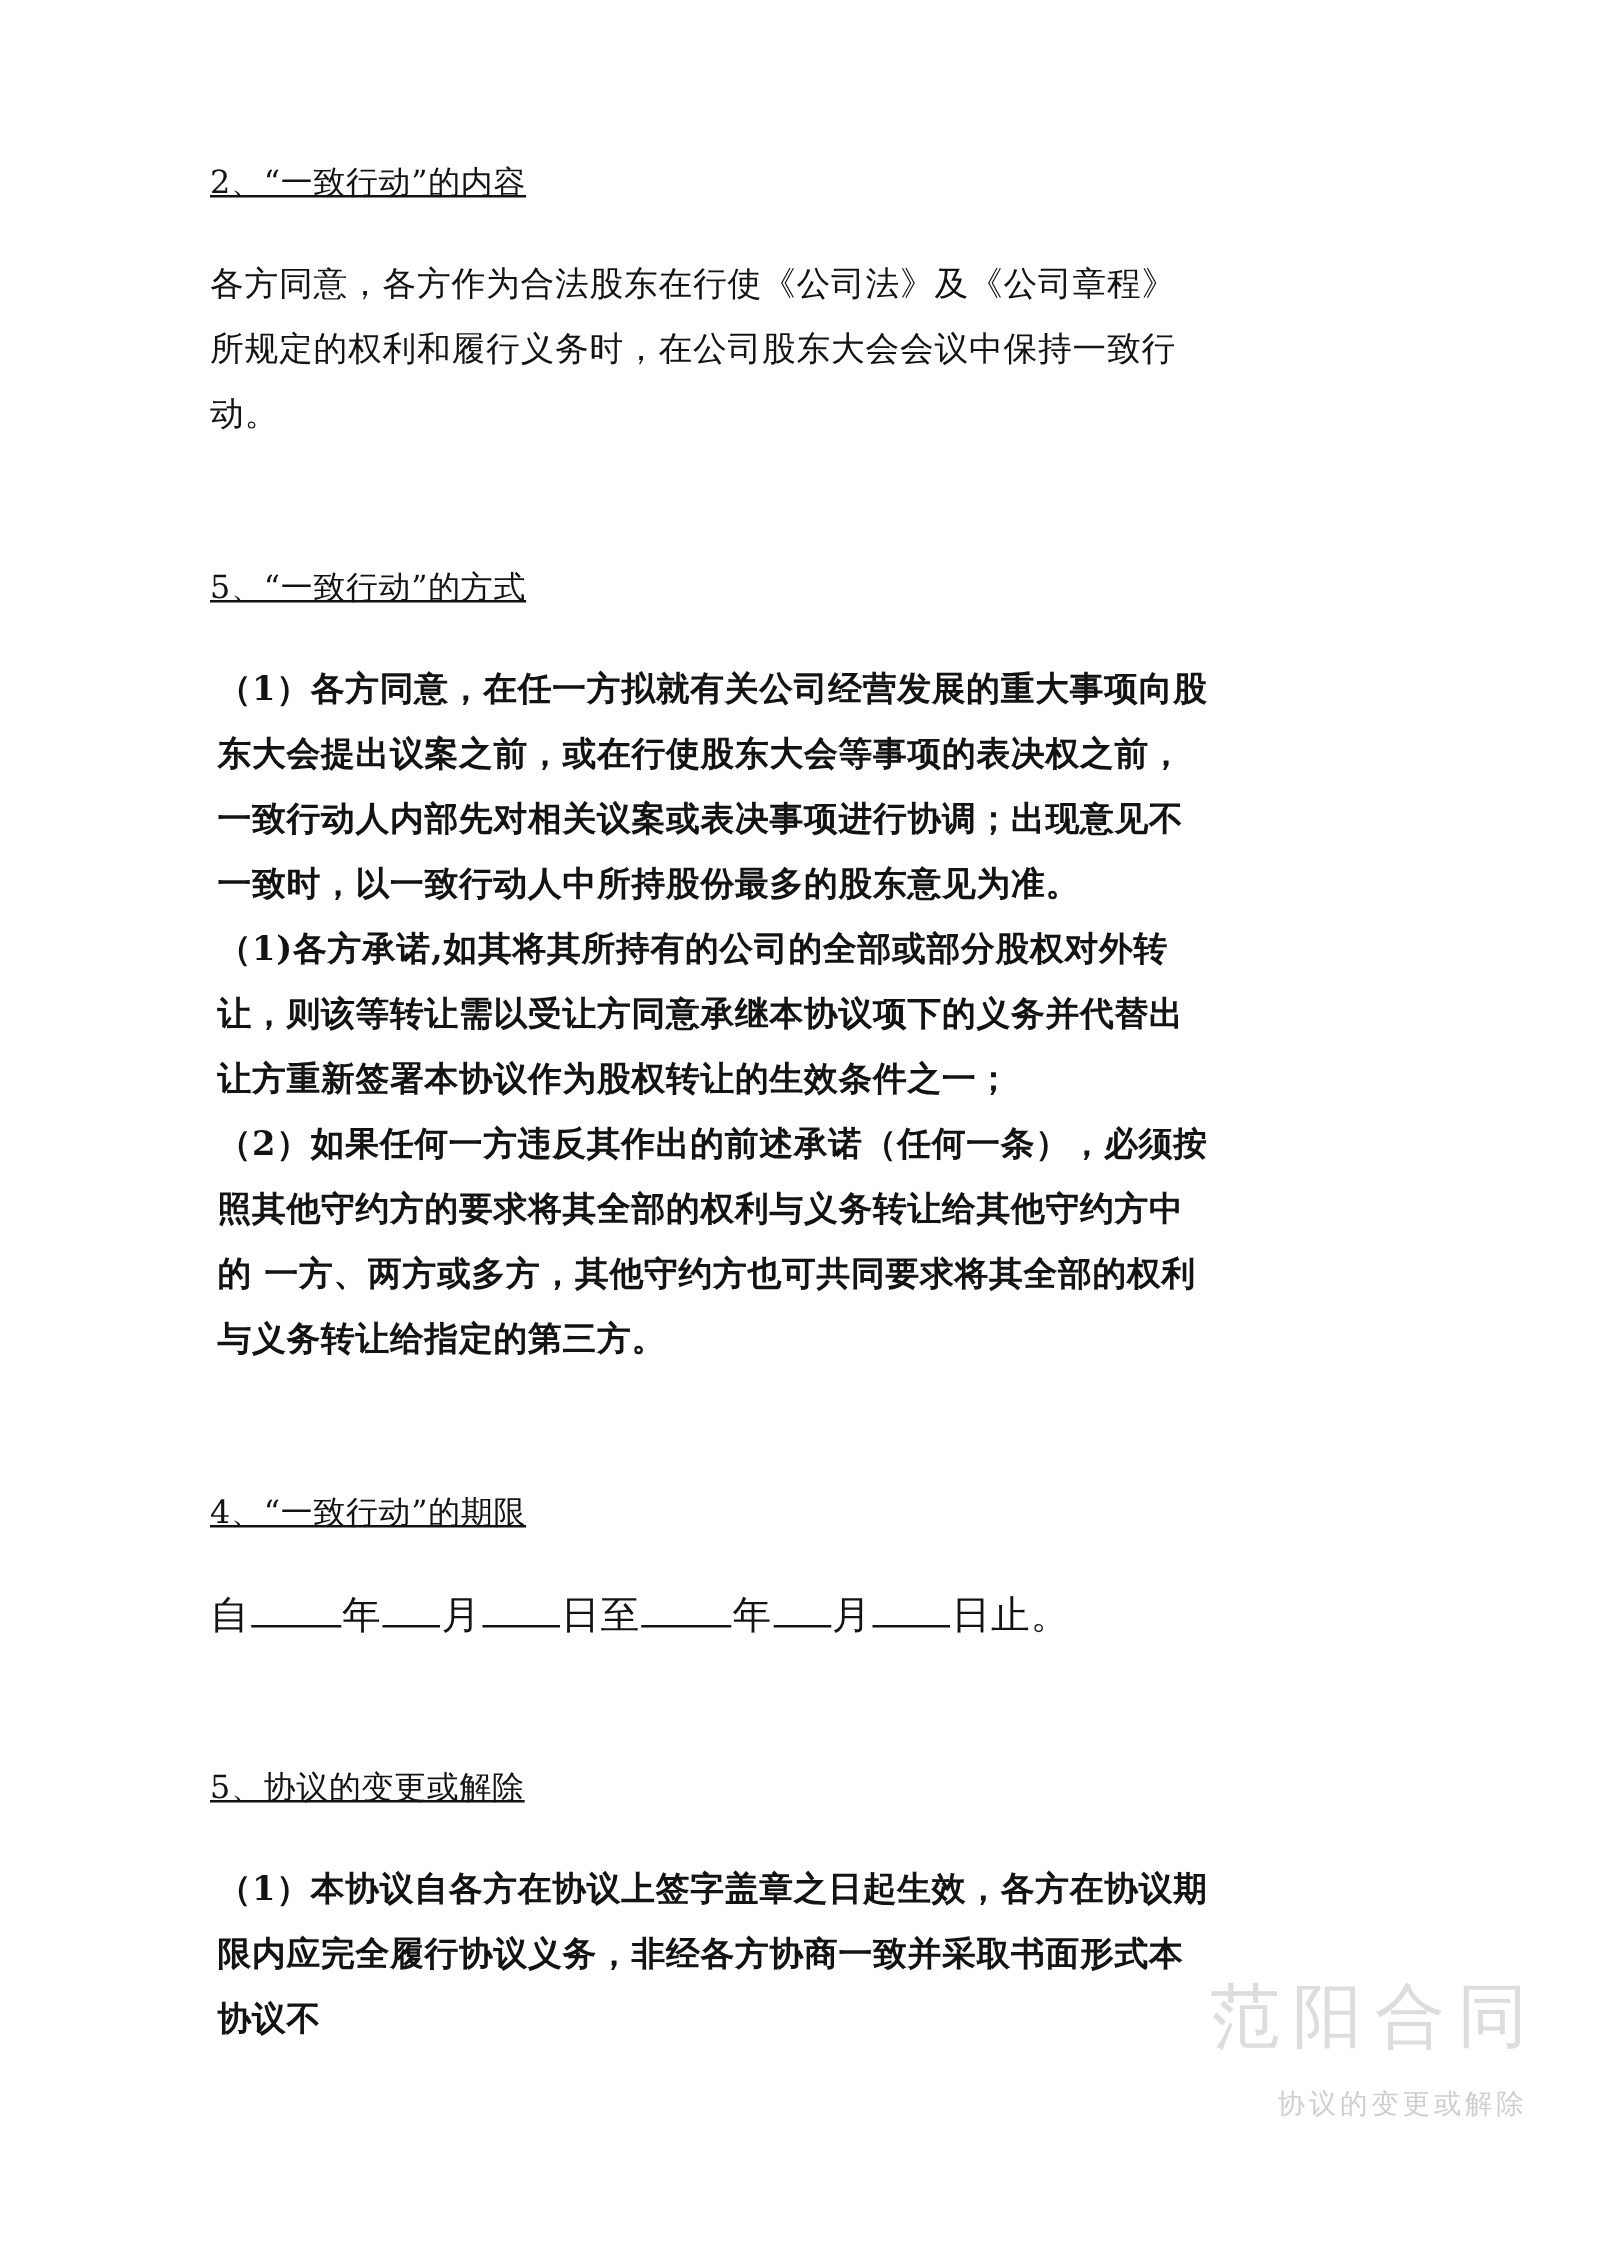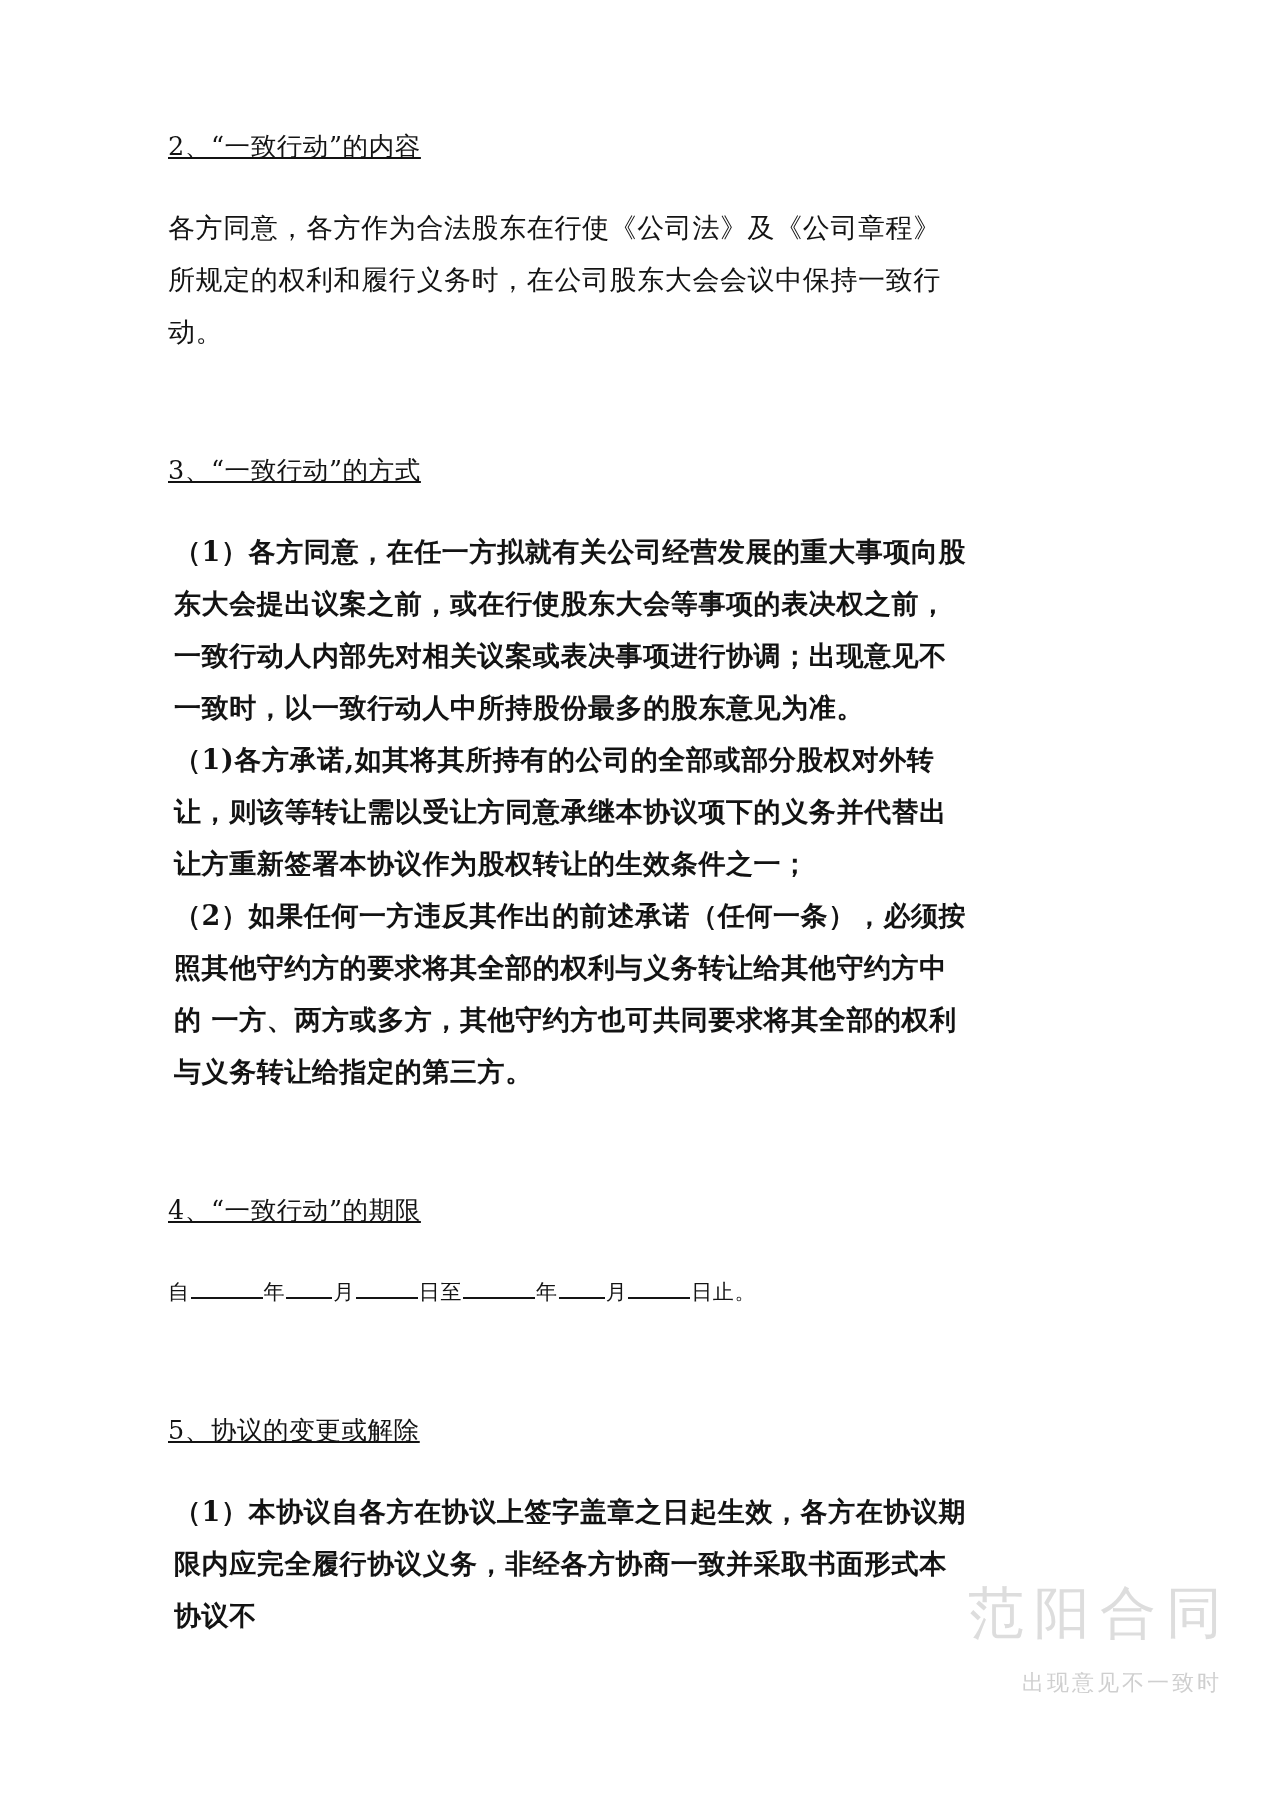--- a/index.html
+++ b/index.html
@@ -42,21 +42,21 @@
     color: #131313;
     margin: 0;
     text-decoration: underline;
   }
   .gap-sm { height: 30px; }
   .gap-lg { height: 86px; }
   .indent1 { text-indent: 0; padding-left: 6px; font-weight: bold; }
 
   
   .blank-line {
-    font-size: 21px;
+    font-size: 31px;
     line-height: 52px;
     letter-spacing: 0.6px;
     color: #131313;
     white-space: nowrap;
   }
   .blank {
     display: inline-block;
     border-bottom: 2px solid #141414;
     vertical-align: baseline;
     height: 24px;
@@ -101,21 +101,21 @@
 
     <div>
       <div class="heading">2、“一致行动”的内容</div>
       <div class="gap-sm"></div>
       <p class="para">各方同意，各方作为合法股东在行使《公司法》及《公司章程》 所规定的权利和履行义务时，在公司股东大会会议中保持一致行动。</p>
     </div>
 
     <div class="gap-lg"></div>
 
     <div>
-      <div class="heading">3、“一致行动”的方式</div>
+      <div class="heading">5、“一致行动”的方式</div>
       <div class="gap-sm"></div>
       <p class="para indent1">（1）各方同意，在任一方拟就有关公司经营发展的重大事项向股东大会提出议案之前，或在行使股东大会等事项的表决权之前，一致行动人内部先对相关议案或表决事项进行协调；出现意见不一致时，以一致行动人中所持股份最多的股东意见为准。</p>
       <p class="para indent1">（1)各方承诺,如其将其所持有的公司的全部或部分股权对外转让，则该等转让需以受让方同意承继本协议项下的义务并代替出让方重新签署本协议作为股权转让的生效条件之一；</p>
       <p class="para indent1">（2）如果任何一方违反其作出的前述承诺（任何一条），必须按 照其他守约方的要求将其全部的权利与义务转让给其他守约方中的 一方、两方或多方，其他守约方也可共同要求将其全部的权利与义务转让给指定的第三方。</p>
     </div>
 
     <div class="gap-lg"></div>
 
     <div>
       <div class="heading">4、“一致行动”的期限</div>
@@ -129,15 +129,15 @@
 
     <div>
       <div class="heading">5、协议的变更或解除</div>
       <div class="gap-sm"></div>
       <p class="para indent1">（1）本协议自各方在协议上签字盖章之日起生效，各方在协议期限内应完全履行协议义务，非经各方协商一致并采取书面形式本协议不</p>
     </div>
 
   </div>
 
   <div id="watermark-brand">范阳合同</div>
-  <div id="watermark-note">出现意见不一致时</div>
+  <div id="watermark-note">协议的变更或解除</div>
 
 </div>
 
 </body></html>

